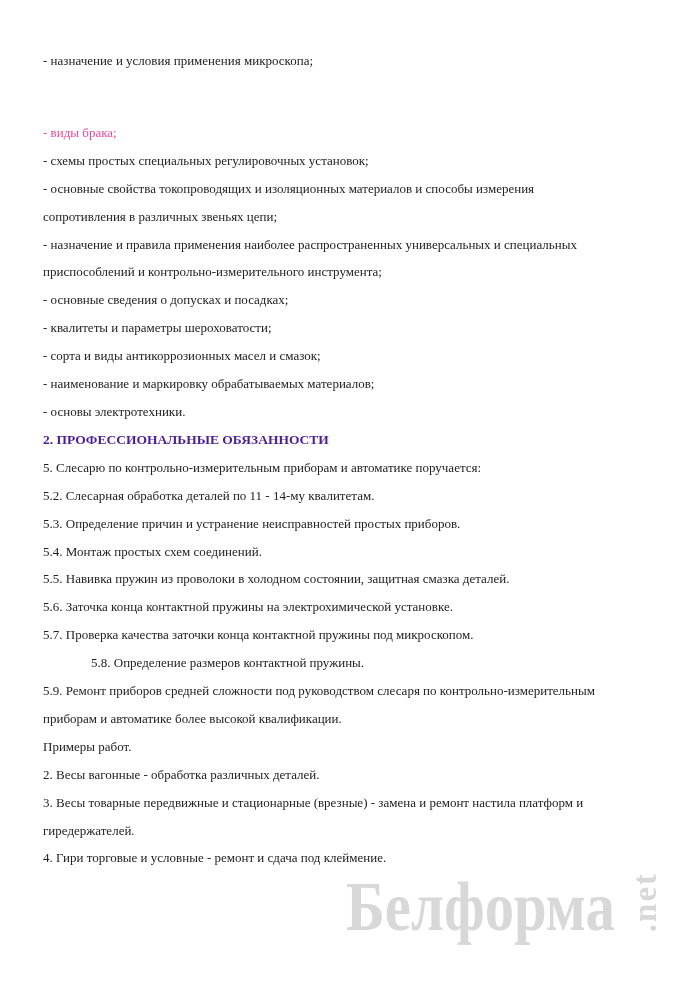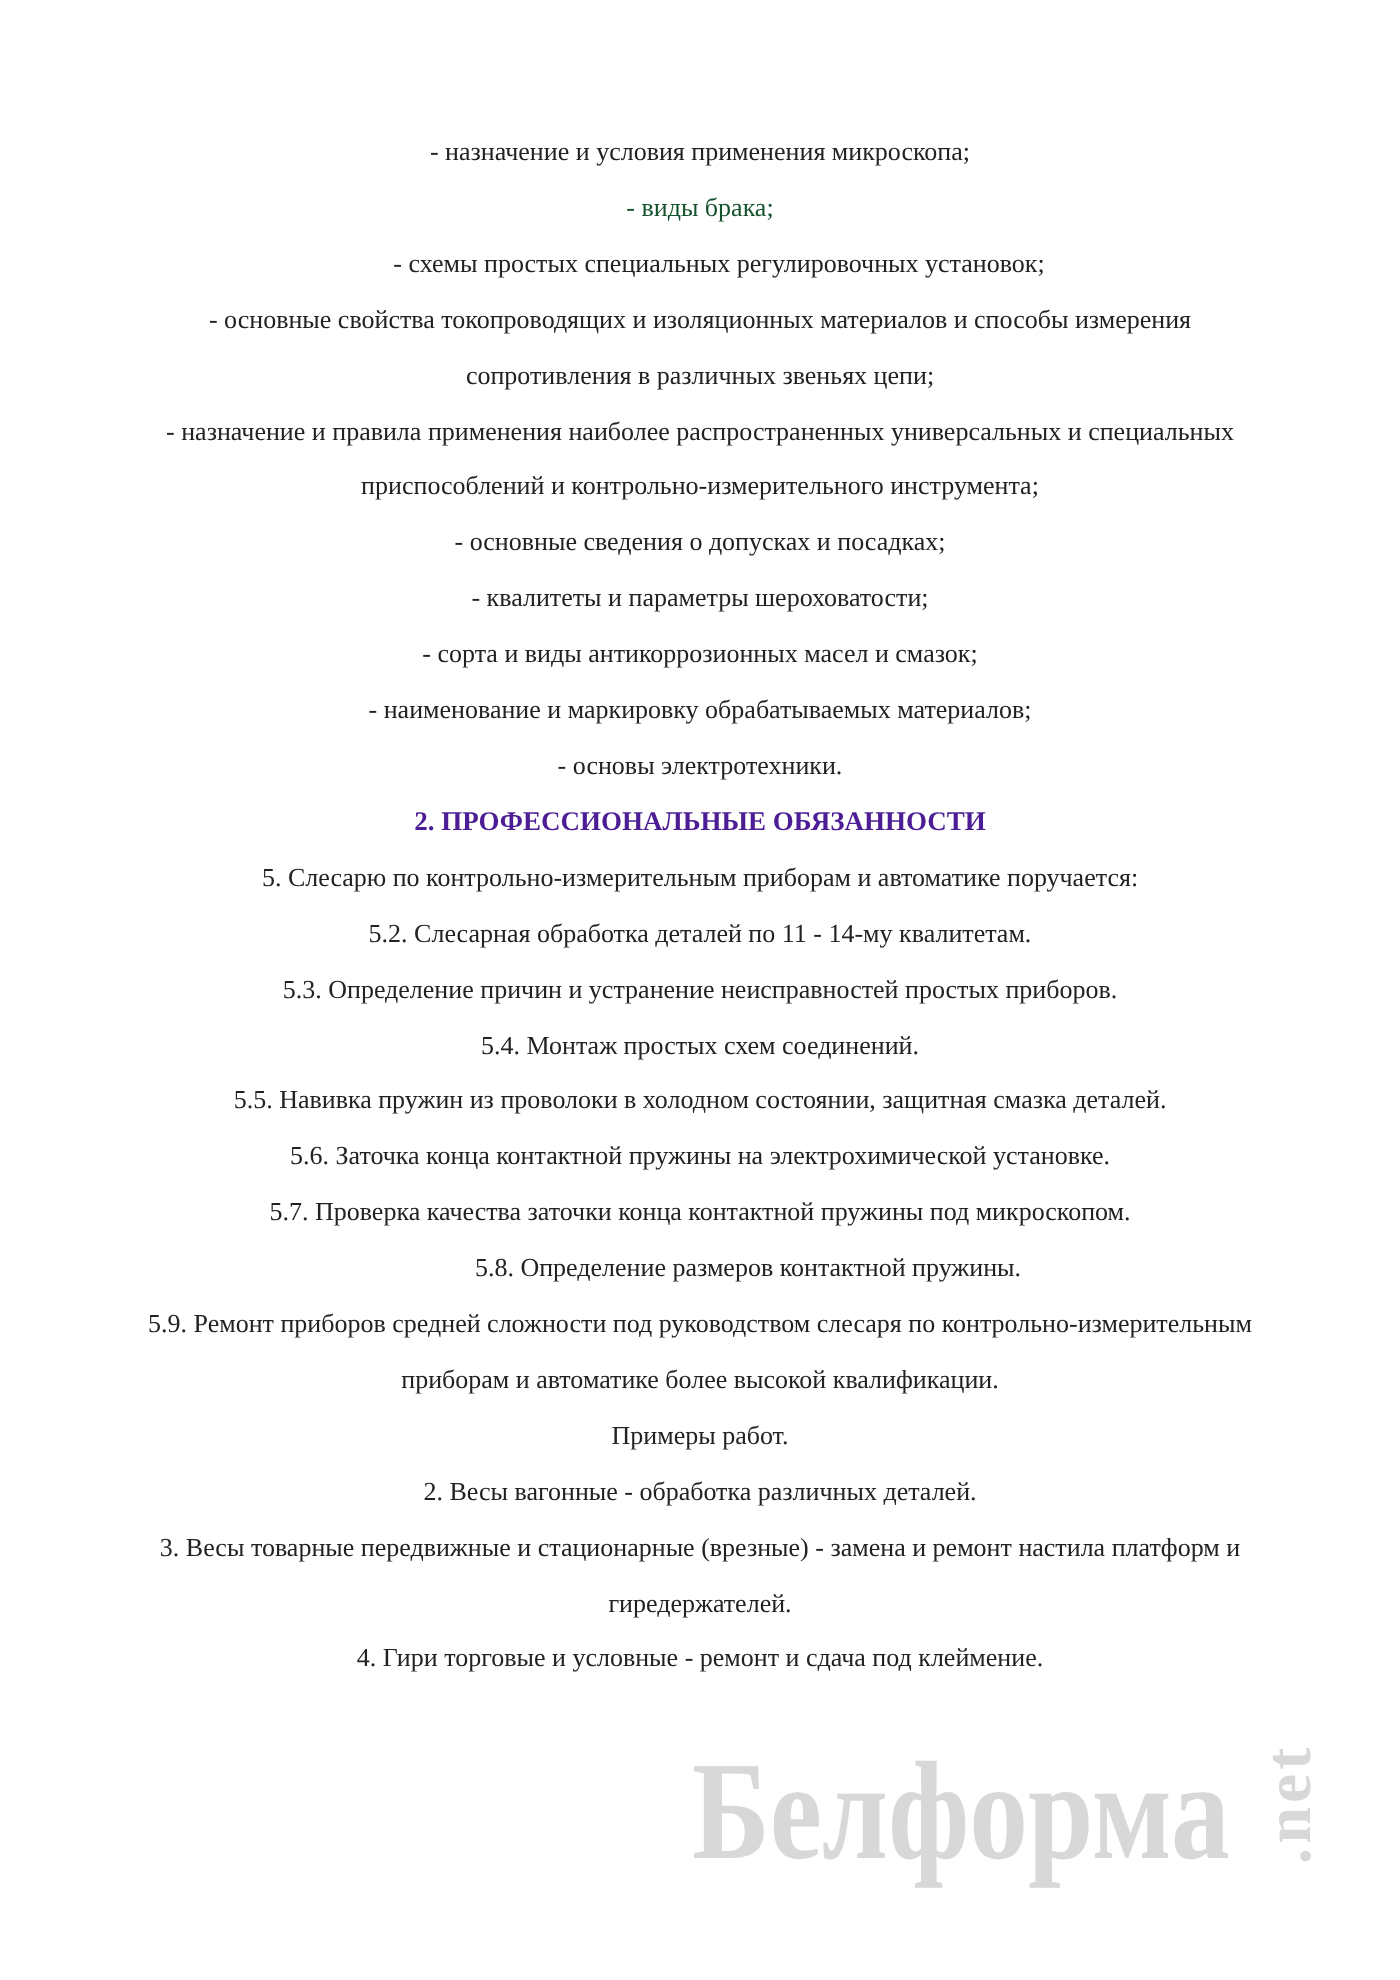--- a/index.html
+++ b/index.html
@@ -11,23 +11,22 @@
     position: relative;
     width: 700px;
     height: 990px;
     background: #ffffff;
     overflow: hidden;
     font-family: "Liberation Serif", "DejaVu Serif", serif;
   }
   .content {
     position: absolute;
     left: 43px;
-    top: 62px;
+    top: 47px;
     width: 614px;
-    text-align: center;
   }
   .content p {
     margin: 0;
     font-size: 13px;
     line-height: 27.9px;
     color: #222222;
     white-space: pre;
   }
   .content p.heading {
     font-weight: bold;
@@ -84,22 +83,22 @@
 
   <div class="watermark" style="color: rgb(216, 216, 216);">
     <span class="wm-main">Белформа</span>
   </div>
   <div class="wm-net-wrap" style="color: rgb(216, 216, 216);">
     <span class="wm-net">.net</span>
   </div>
 
   <div class="content" id="doc-content">
       <p class="para" style="color: rgb(34, 34, 34);">- назначение и условия применения микроскопа;</p>
-      <p class="para" style="color: #14532d;">- виды брака;</p>
-      <p class="para" style="color: rgb(34, 34, 34); margin-left: 19px;">- схемы простых специальных регулировочных установок;</p>
+      <p class="para" style="color: #ec4899; margin-top: 44px;">- виды брака;</p>
+      <p class="para" style="color: rgb(34, 34, 34);">- схемы простых специальных регулировочных установок;</p>
       <p class="para" style="color: rgb(34, 34, 34);">- основные свойства токопроводящих и изоляционных материалов и способы измерения
 сопротивления в различных звеньях цепи;</p>
       <p class="para" style="color: rgb(34, 34, 34);">- назначение и правила применения наиболее распространенных универсальных и специальных
 приспособлений и контрольно-измерительного инструмента;</p>
       <p class="para" style="color: rgb(34, 34, 34);">- основные сведения о допусках и посадках;</p>
       <p class="para" style="color: rgb(34, 34, 34);">- квалитеты и параметры шероховатости;</p>
       <p class="para" style="color: rgb(34, 34, 34);">- сорта и виды антикоррозионных масел и смазок;</p>
       <p class="para" style="color: rgb(34, 34, 34);">- наименование и маркировку обрабатываемых материалов;</p>
       <p class="para" style="color: rgb(34, 34, 34);">- основы электротехники.</p>
       <p class="heading" style="color: #4c1d95;">2. ПРОФЕССИОНАЛЬНЫЕ ОБЯЗАННОСТИ</p>

